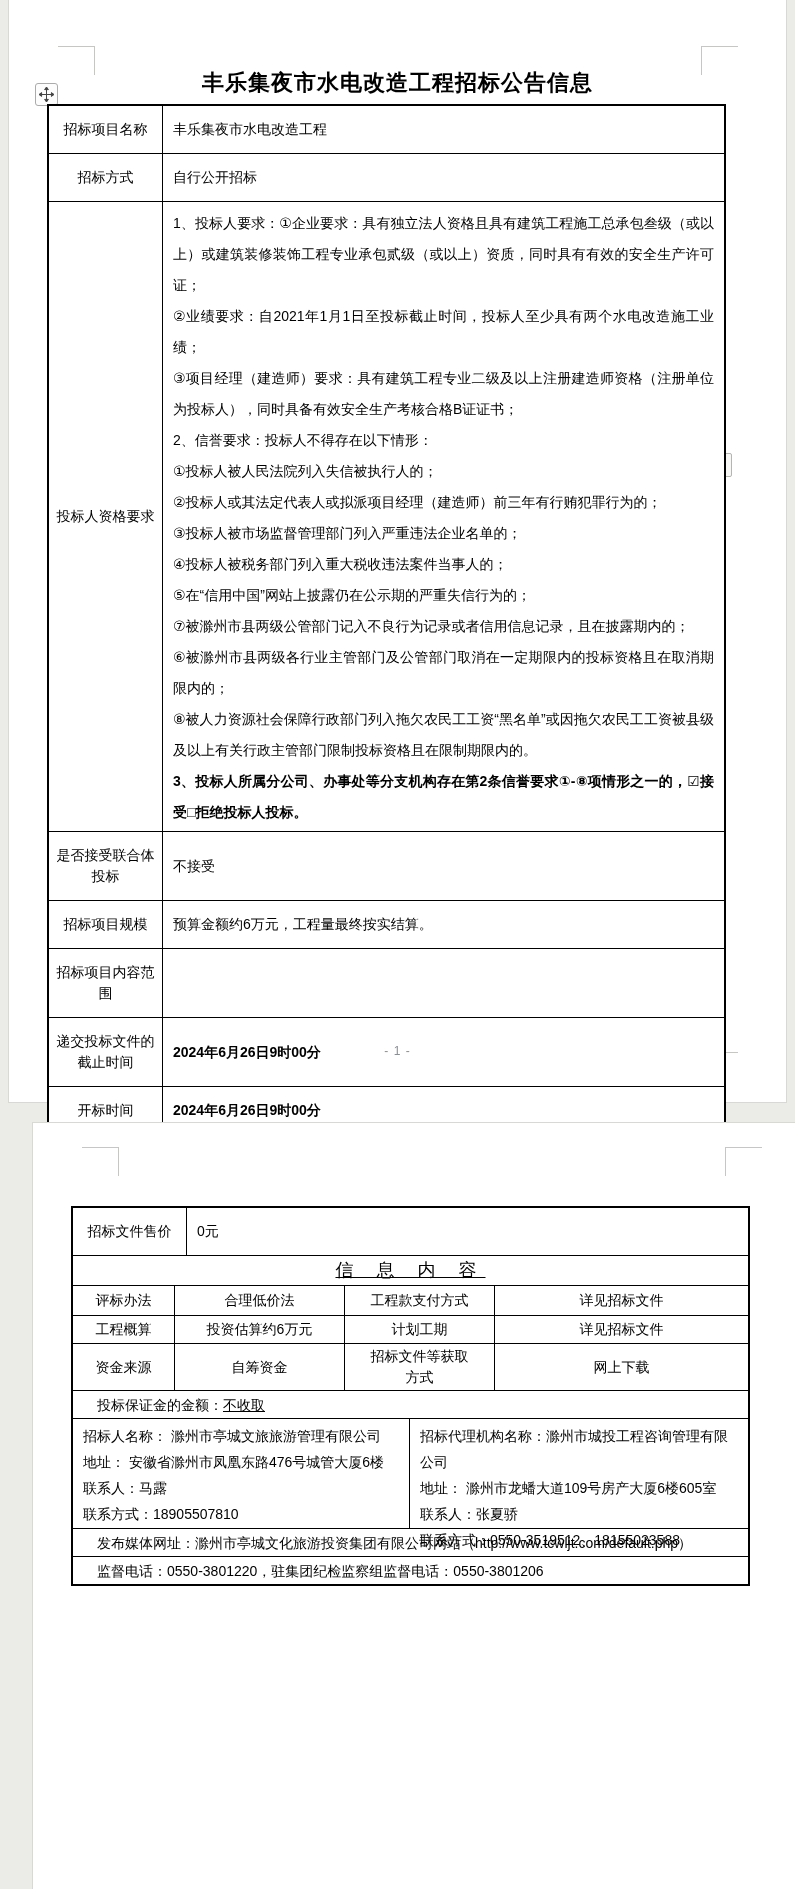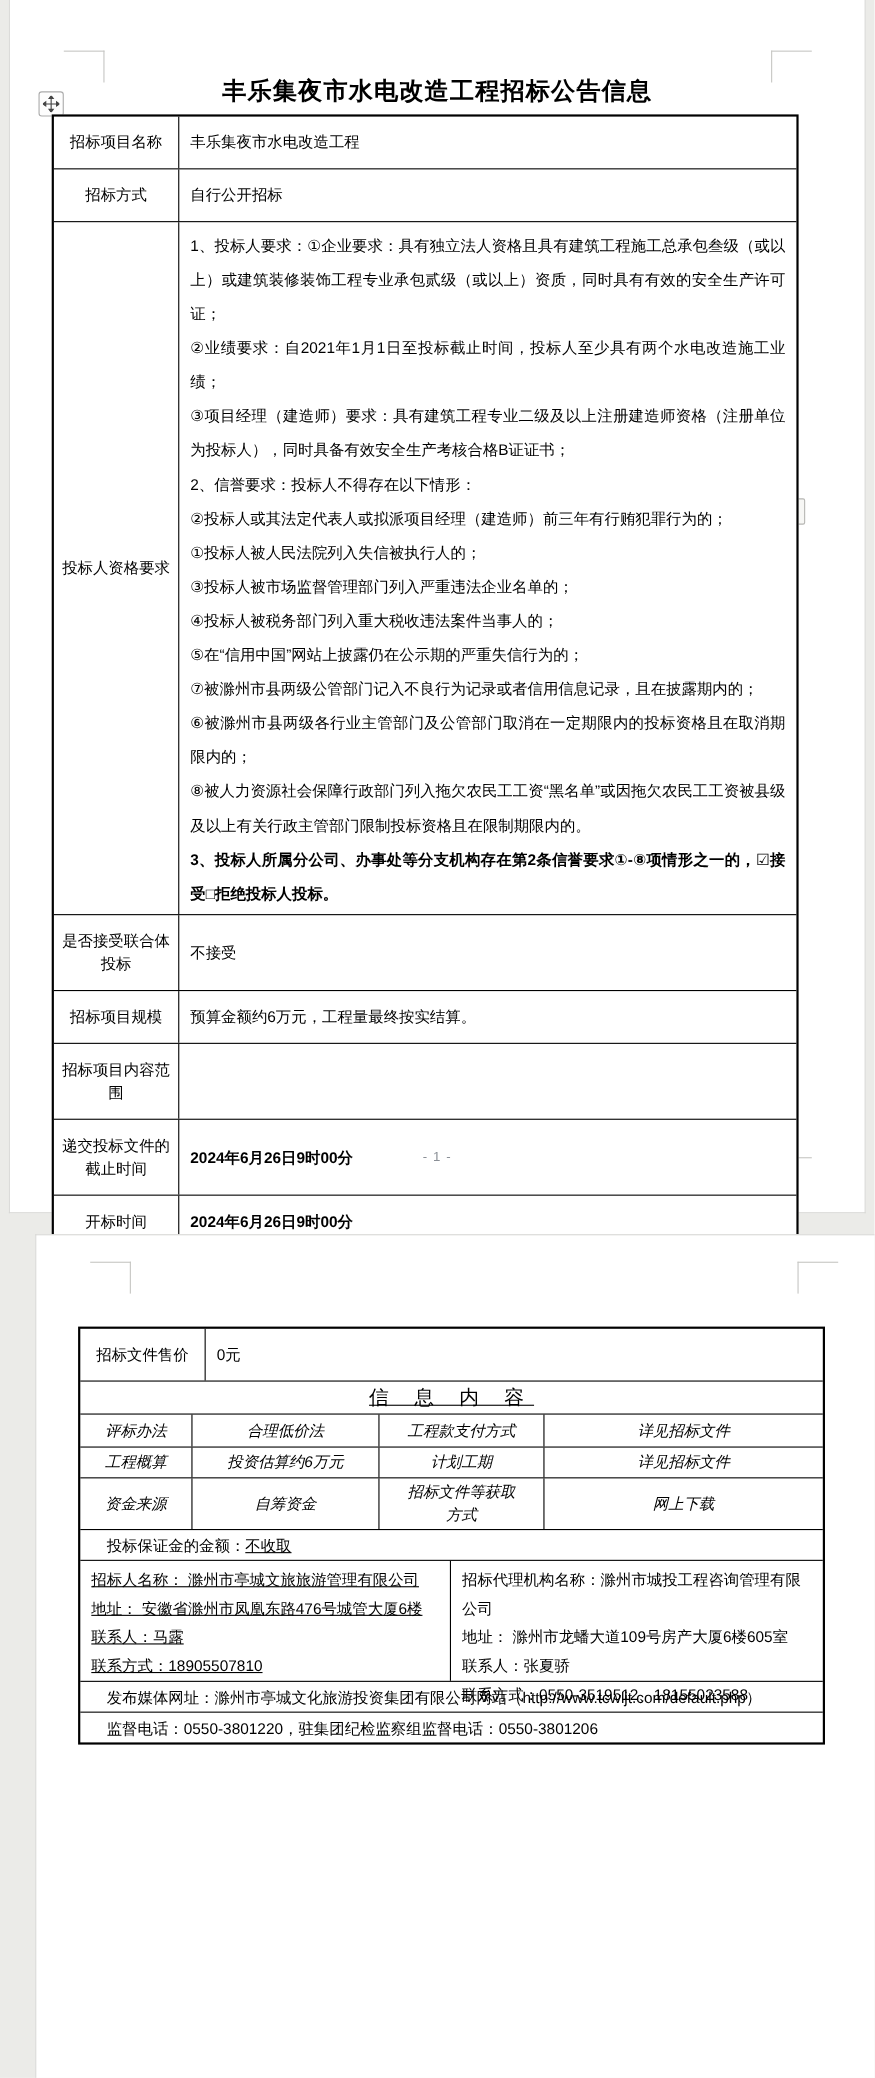--- a/index.html
+++ b/index.html
@@ -48,24 +48,24 @@
     position:absolute;left:0;top:1044px;width:100%;text-align:center;
     font-size:12px;color:#8a8f96;letter-spacing:1px;
   }
   
   .hdr-center{flex:1;display:flex;align-items:center;justify-content:center;
     letter-spacing:9px;font-size:18px;text-decoration:underline;}
   .c4-1{flex:0 0 102px;border-right:1px solid #000;justify-content:center;text-align:center;}
   .c4-2{flex:0 0 170px;border-right:1px solid #000;justify-content:center;text-align:center;}
   .c4-3{flex:0 0 150px;border-right:1px solid #000;justify-content:center;text-align:center;}
   .c4-4{flex:1;justify-content:center;text-align:left;}
-  .c4-1,.c4-2,.c4-3,.c4-4{display:flex;align-items:center;padding:2px 20px;font-style:italic;}
+  .c4-1,.c4-2,.c4-3,.c4-4{display:flex;align-items:center;padding:2px 20px;}
   .fullcell{flex:1;display:flex;align-items:flex-end;padding:2px 24px;}
   .contact-col{box-sizing:border-box;padding:4px 10px;display:flex;flex-direction:column;justify-content:space-around;}
-  .contact-left{flex:0 0 337px;border-right:1px solid #000;text-decoration:underline;}
+  .contact-left{flex:0 0 337px;border-right:1px solid #000;}
   .contact-right{flex:1;}
   .contact-col div{font-size:14px;line-height:26px;}
   .u{text-decoration:underline;}
   
   .move-handle{
     position:absolute;left:26px;top:83px;width:21px;height:21px;
     background:#fdfdfd;border:1px solid #ababab;border-radius:3px;
     display:flex;align-items:center;justify-content:center;
   }
   .plus-btn{
@@ -118,22 +118,22 @@
         <div class="cell val">自行公开招标</div>
       </div>
 
       <div class="trow h630">
         <div class="cell lab">投标人资格要求</div>
         <div class="cell qual-val" style="flex:1;">
           <p>1、投标人要求：①企业要求：具有独立法人资格且具有建筑工程施工总承包叁级（或以上）或建筑装修装饰工程专业承包贰级（或以上）资质，同时具有有效的安全生产许可证；</p>
           <p>②业绩要求：自2021年1月1日至投标截止时间，投标人至少具有两个水电改造施工业绩；</p>
           <p>③项目经理（建造师）要求：具有建筑工程专业二级及以上注册建造师资格（注册单位为投标人），同时具备有效安全生产考核合格B证证书；</p>
           <p>2、信誉要求：投标人不得存在以下情形：</p>
+          <p>①投标人被人民法院列入失信被执行人的；</p>
           <p>②投标人或其法定代表人或拟派项目经理（建造师）前三年有行贿犯罪行为的；</p>
-          <p>①投标人被人民法院列入失信被执行人的；</p>
           <p>③投标人被市场监督管理部门列入严重违法企业名单的；</p>
           <p>④投标人被税务部门列入重大税收违法案件当事人的；</p>
           <p>⑤在“信用中国”网站上披露仍在公示期的严重失信行为的；</p>
           <p>⑦被滁州市县两级公管部门记入不良行为记录或者信用信息记录，且在披露期内的；</p>
           <p>⑥被滁州市县两级各行业主管部门及公管部门取消在一定期限内的投标资格且在取消期限内的；</p>
           <p>⑧被人力资源社会保障行政部门列入拖欠农民工工资“黑名单”或因拖欠农民工工资被县级及以上有关行政主管部门限制投标资格且在限制期限内的。</p>
           <p class="b">3、投标人所属分公司、办事处等分支机构存在第2条信誉要求①-⑧项情形之一的，☑接受□拒绝投标人投标。</p>
           <p class="b">备注：第2、3条按照附件1“关于联合惩戒失信行为加强信用查询管理的通知”查询或承诺。</p>
         </div>
       </div>

